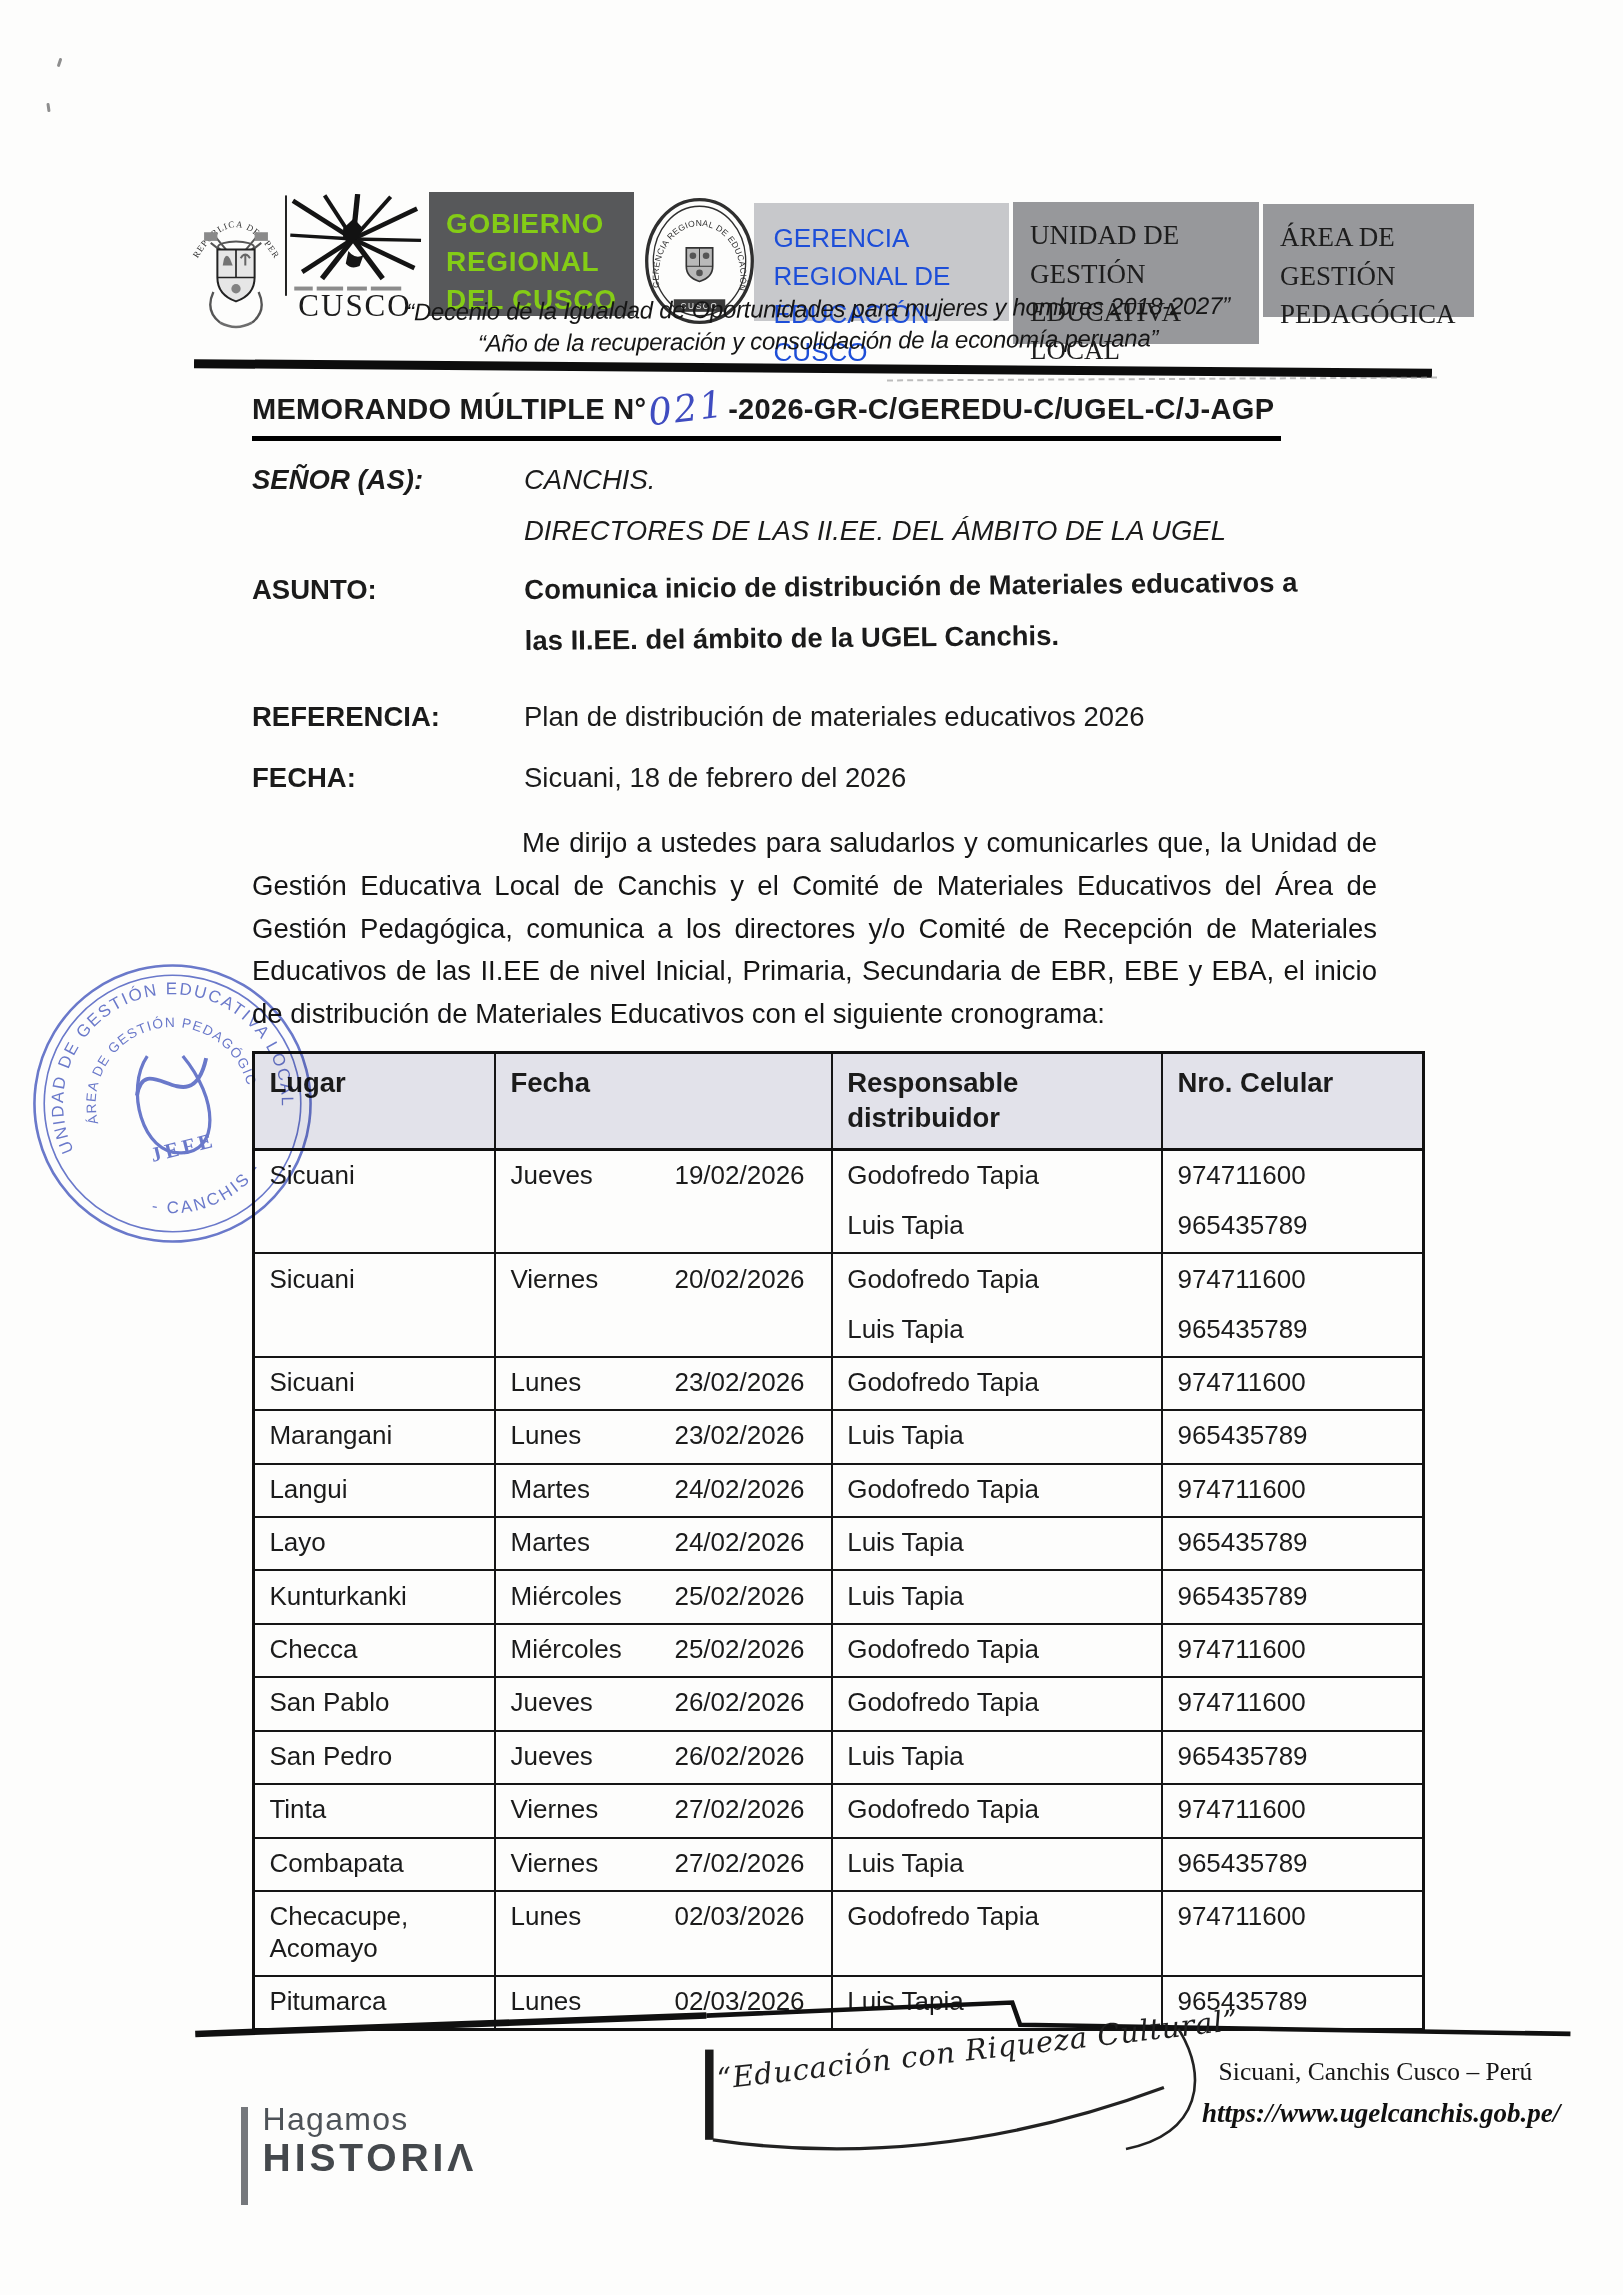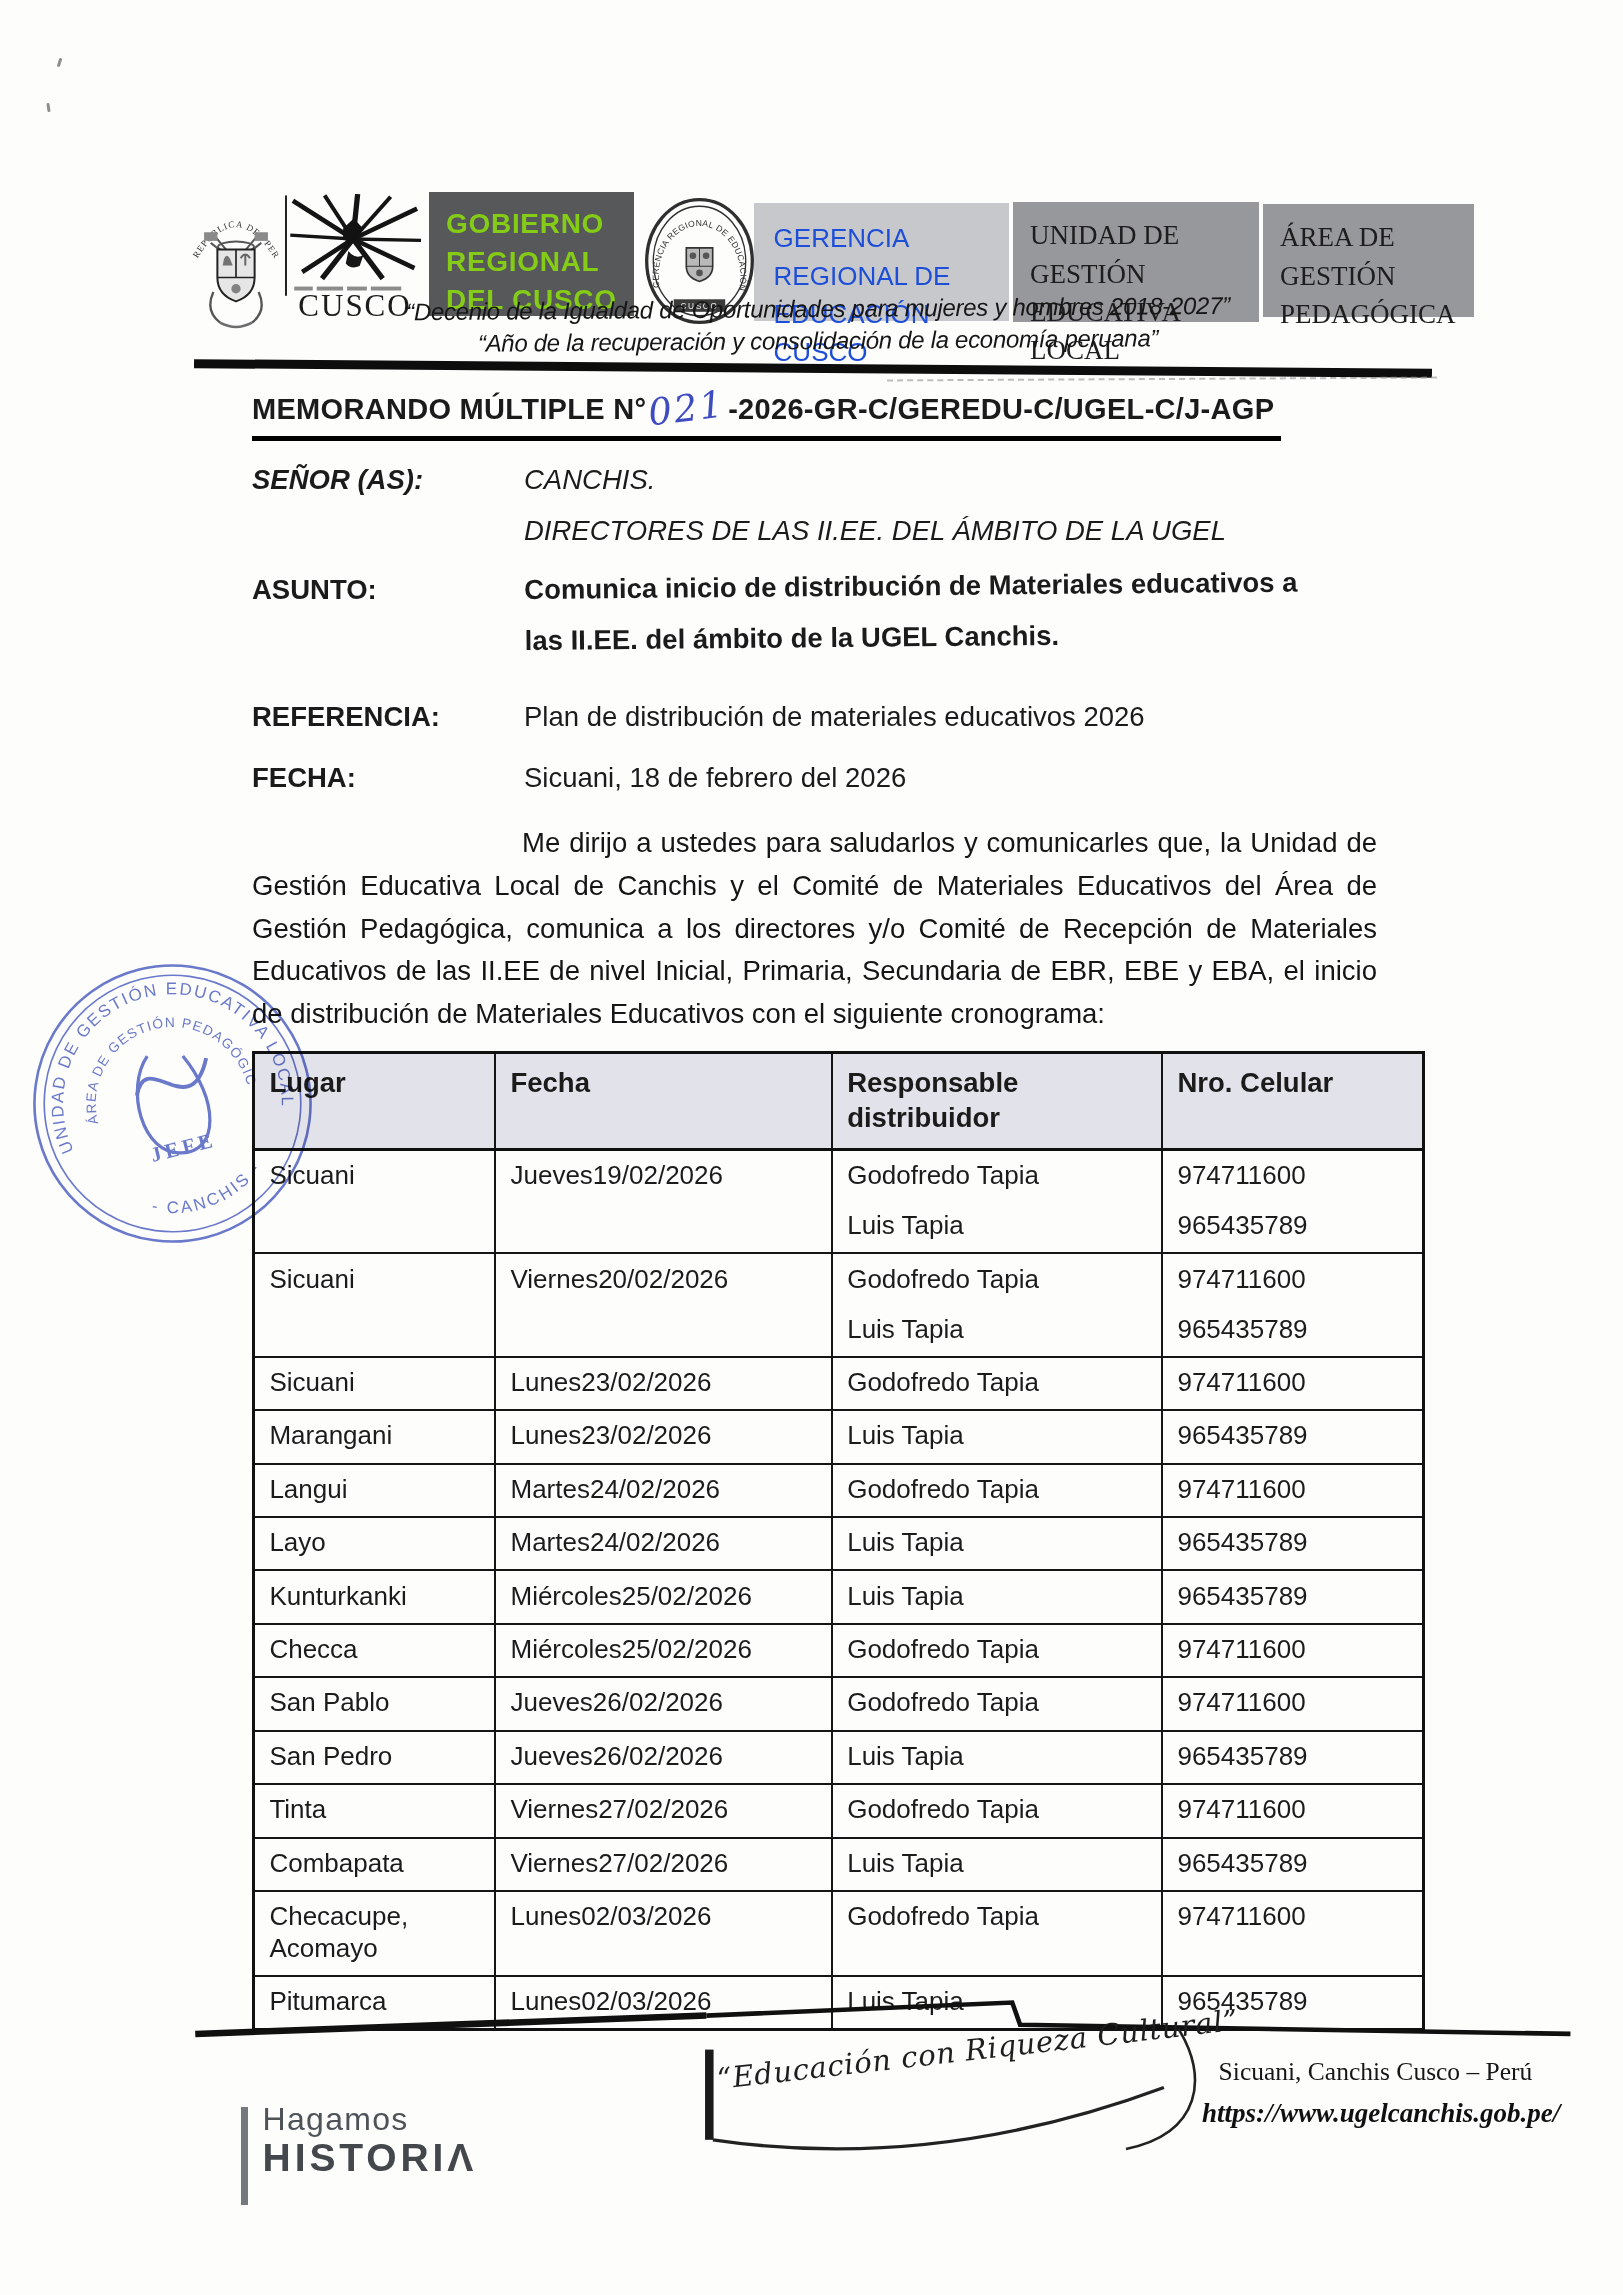--- a/index.html
+++ b/index.html
@@ -13,21 +13,21 @@
   #cusco-logo{left:285px;top:194px;width:140px;height:127px;}
   #gobierno-box{
     left:429px;top:192px;width:205px;height:124px;background:#57585a;color:#84cc16;
     font-weight:bold;font-size:28px;line-height:1.36;padding:13px 0 0 17px;box-sizing:border-box;
     letter-spacing:0.7px;
   }
   #geredu-seal{left:643px;top:195px;width:113px;height:132px;}
   .dept-box{box-sizing:border-box;color:#1d4ed8;}
   #dept-box-0{left:754px;top:203px;width:255px;height:118px;background:#c7c8cb;
     font-size:26px;line-height:1.47;padding:15.7px 0 0 19.6px;}
-  #dept-box-1{left:1013px;top:202px;width:246px;height:120px;background:#97989b;
+  #dept-box-1{left:1013px;top:202px;width:246px;height:142px;background:#97989b;
     font-family:"Liberation Serif",serif;font-size:27px;line-height:1.42;padding:14.4px 0 0 17px;color:#1d1d1d;}
   #dept-box-2{left:1263px;top:204px;width:211px;height:113px;background:#97989b;
     font-family:"Liberation Serif",serif;font-size:27px;line-height:1.42;padding:14.4px 0 0 17px;color:#1d1d1d;}
   .quote{left:327px;width:982px;text-align:center;font-style:italic;font-size:24px;
     color:#161616;transform:rotate(-0.45deg);letter-spacing:-0.3px;}
   #quote1{top:295px;}
   #quote2{top:327px;}
   #separator-line{left:194px;top:364px;width:1238px;height:8.5px;background:#0d0d0d;transform:rotate(0.45deg);}
   #scan-dash{left:887px;top:378px;width:550px;border-top:2px dashed #9a9a9a;opacity:.65;transform:rotate(-0.3deg);}
   .speck{position:absolute;width:3.3px;height:9.2px;background:#8e8e8e;border-radius:1.3px;}
@@ -53,21 +53,21 @@
   .fm-3{margin-bottom:19.6px;}
   #body-paragraph{font-size:27.5px;line-height:1.55;text-align:justify;text-indent:270px;
     margin:0 0 15.7px 0;color:#151515;}
 
   
   #schedule-table{border-collapse:collapse;width:1173px;font-size:26px;border:3.3px solid #111;}
   #schedule-table th,#schedule-table td{border:2px solid #151515;vertical-align:top;text-align:left;}
   #schedule-table thead th{background:#e2e2ea;font-weight:bold;font-size:27.5px;
     padding:10.5px 6.5px 11.8px 14.4px;border-bottom:3.3px solid #0f0f0f;line-height:1.3;}
   #schedule-table td{padding:9.2px 7.9px 10.5px 14.4px;line-height:1.22;}
-  td.cell-fecha .fecha-wrap{display:flex;padding-right:18.3px;}
+  td.cell-fecha .fecha-wrap{display:flex;justify-content:space-between;padding-right:18.3px;}
   .multi-line > div + div{margin-top:18.3px;}
 
   
   #stamp{left:26px;top:957px;width:293px;height:293px;transform:rotate(-14deg);
     opacity:.82;mix-blend-mode:multiply;}
 
   
   #footer-ribbon{left:189px;top:1996px;width:1389px;height:217px;}
   #slogan{left:241px;top:2055px;display:flex;margin-top:48px;}
   #slogan .bar{width:7.2px;height:98px;background:#75787c;margin-top:3.9px;}

